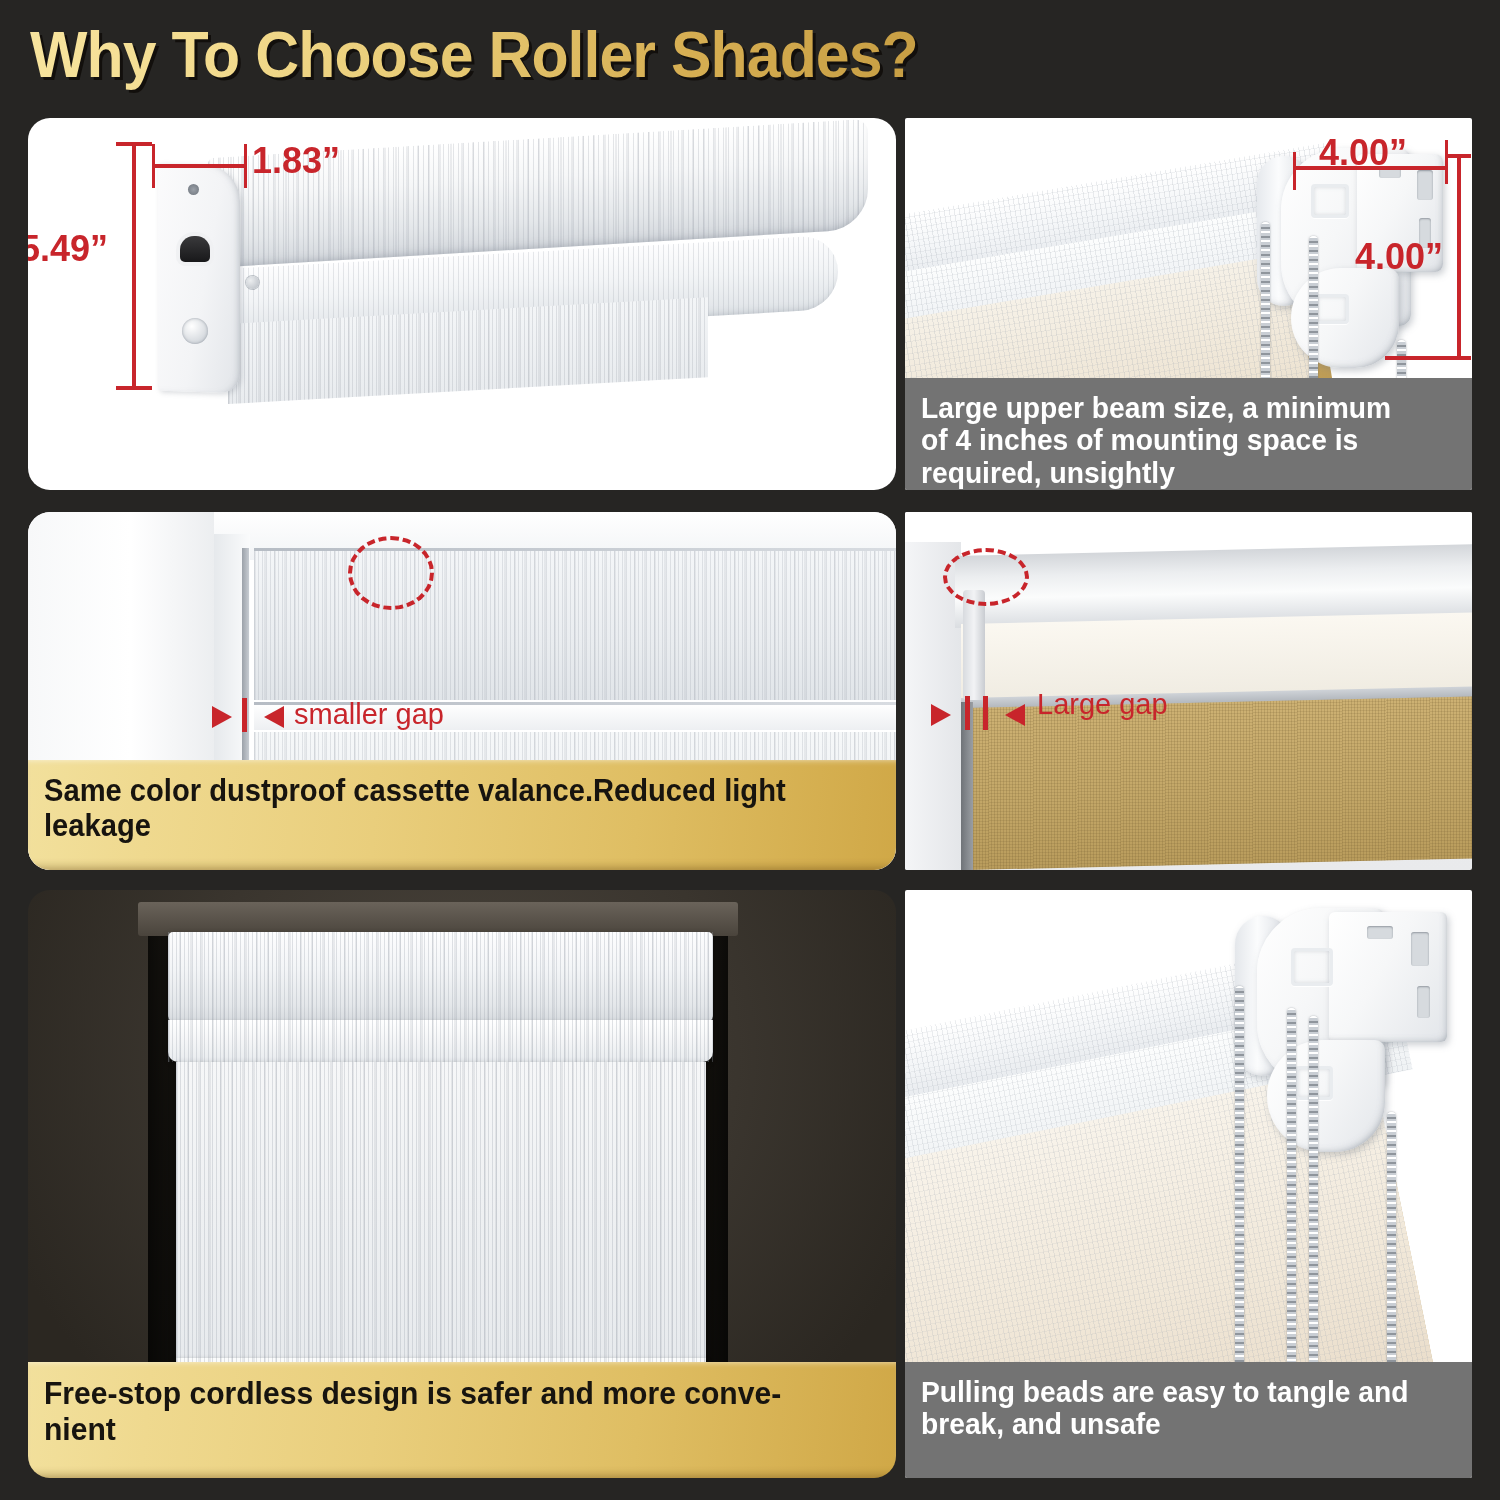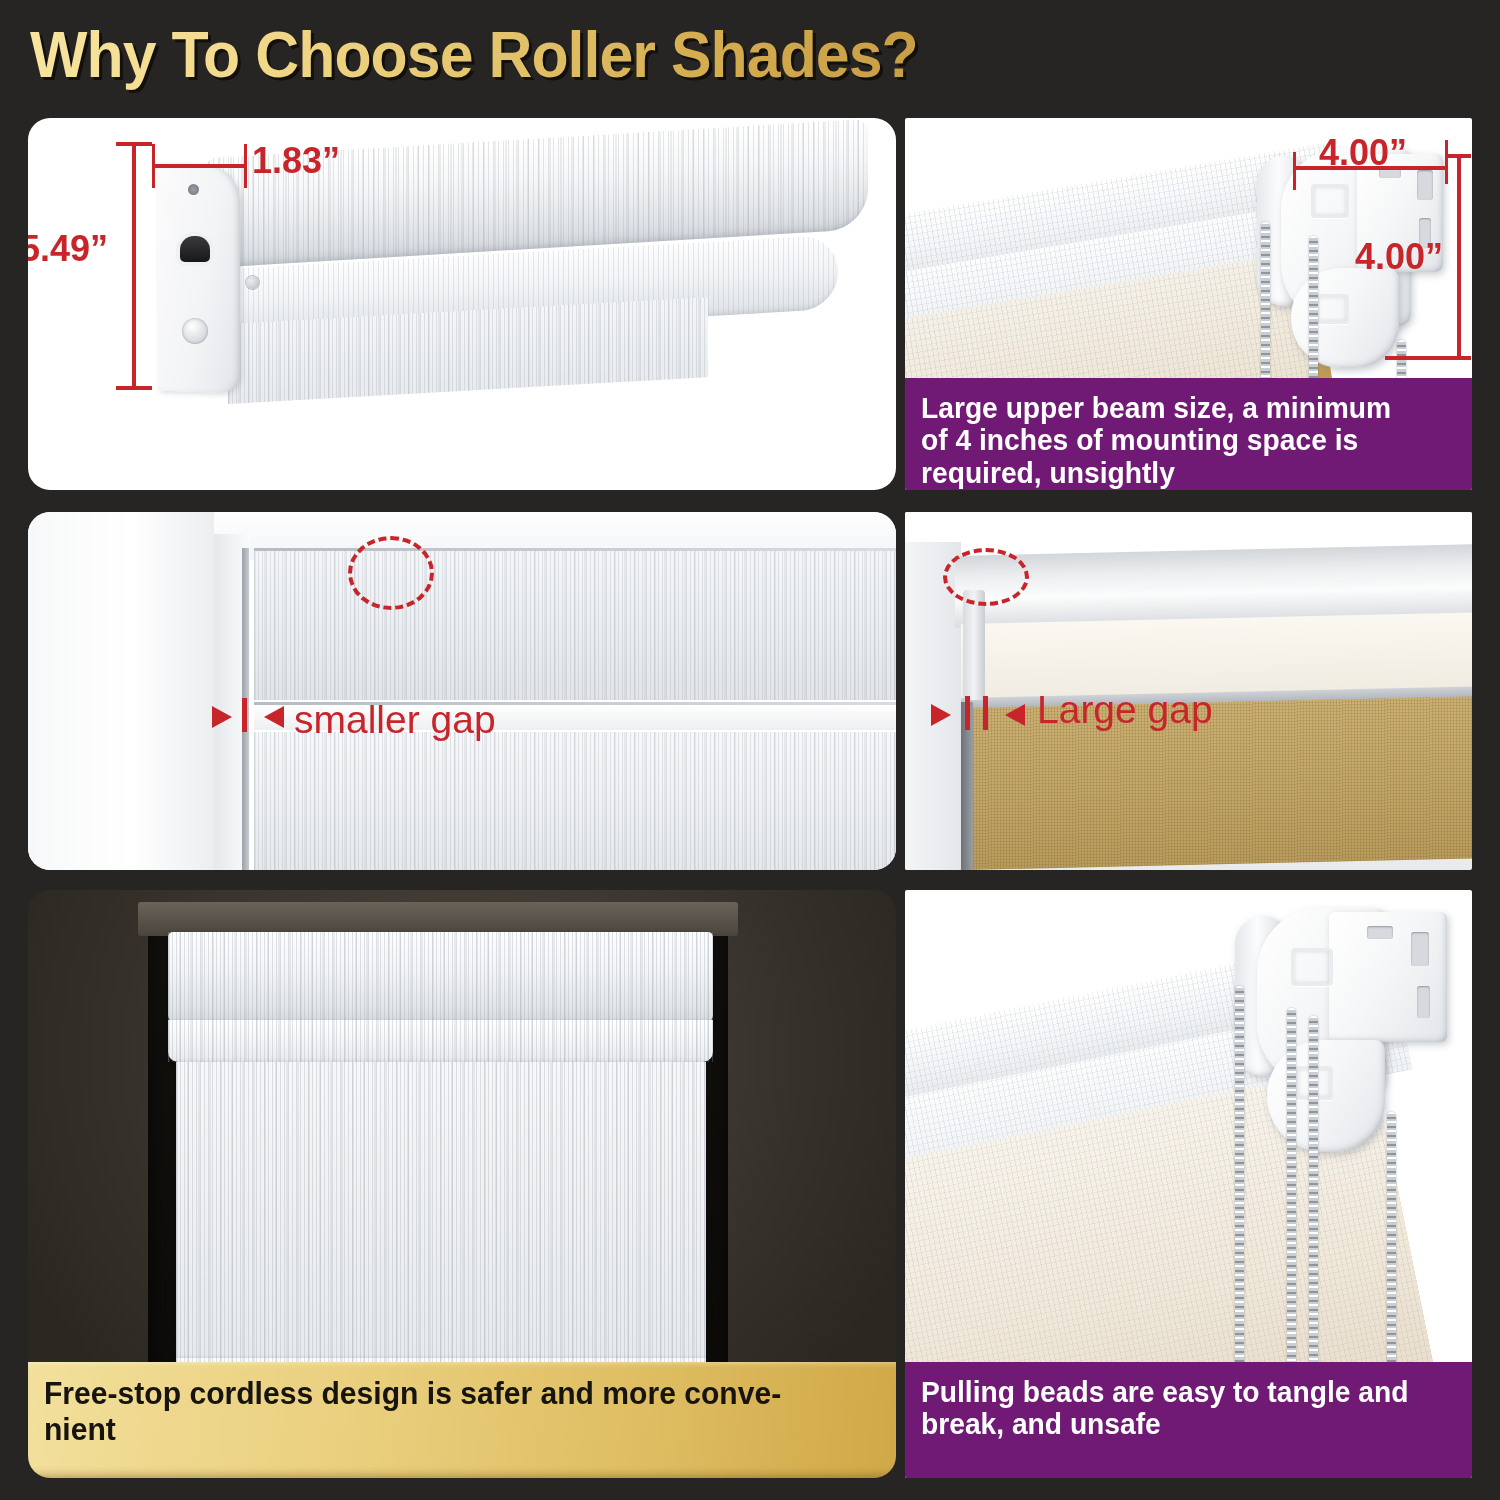--- a/index.html
+++ b/index.html
@@ -47,21 +47,21 @@
 
   .stage { position:absolute; left:0; top:0; right:0; bottom:0; }
 
   
   .cap { position:absolute; left:0; right:0; bottom:0; padding:14px 16px 10px 16px; }
   .cap-gold {
     background:linear-gradient(95deg,#F2E09C 0%,#EFD98F 14%,#E9CE7C 40%,#DFBE63 70%,#D0A847 100%);
     box-shadow:inset 0 -9px 10px -7px rgba(90,60,10,.45), inset 0 4px 7px -5px rgba(255,255,255,.85);
     color:#17140f;
   }
-  .cap-gray { background:#701a75; color:#ffffff; }
+  .cap-gray { background:#737373; color:#ffffff; }
   .cap-text {
     font-size:31px; font-weight:bold; line-height:1.12;
     font-stretch:condensed; transform:scaleX(0.94);
     transform-origin:left center; white-space:pre-line;
   }
   .cap-gray .cap-text { font-size:30px; line-height:1.08; }
   .r3 .cap-gold .cap-text { font-size:32px; }
   .h88 { height:112px; }
   .h84 { height:110px; }
   .h3  { height:116px; }
@@ -184,21 +184,21 @@
                 repeating-linear-gradient(90deg, rgba(140,146,158,.14) 0 2px, transparent 2px 10px); }
   #p3 .railline { position:absolute; left:226px; right:0; height:3px;
      background:linear-gradient(90deg,#b6bcc4,#d8dce1); }
   #p3 .gapbar { position:absolute; left:214px; top:36px; width:7px; bottom:0;
      background:linear-gradient(90deg,#9ba1a9,#c7ccd2); }
   .dashcircle { position:absolute; border:4px dashed #C8252B; border-radius:50%; }
   .arrowL, .arrowR { position:absolute; width:0; height:0; }
   .arrowR { border-top:11px solid transparent; border-bottom:11px solid transparent; border-left:20px solid #C8252B; }
   .arrowL { border-top:11px solid transparent; border-bottom:11px solid transparent; border-right:20px solid #C8252B; }
   .gapmark { position:absolute; width:5px; background:#C8252B; }
-  .gaplabel { position:absolute; color:#C8252B; font-size:39px; }
+  .gaplabel { position:absolute; color:#C8252B; font-size:29px; }
 
   
   #p4 .bg { position:absolute; inset:0; background:linear-gradient(180deg,#f2f3f5,#e9eaec); }
   #p4 .topwall { position:absolute; left:0; top:0; right:0; height:46px; background:#ffffff; }
   #p4 .frameL { position:absolute; left:0; top:30px; width:56px; bottom:0;
      background:linear-gradient(90deg,#f4f5f7,#e4e6e9); }
   #p4 .headrail { position:absolute; left:50px; top:44px; right:0; height:72px;
      background:linear-gradient(180deg,#d3d6da 0%,#eceef0 30%,#fbfcfc 60%,#dadde1 100%);
      transform:skewY(-1.3deg); transform-origin:left top; }
   #p4 .cream { position:absolute; left:56px; top:112px; right:0; height:76px;
@@ -376,20 +376,23 @@
     <div class="railline" style="top:190px;"></div>
     <div class="band3">
         <div class="tex"></div>
       </div>
     <div class="dashcircle" style="left:320px; top:24px; width:86px; height:74px;"></div>
     <div class="arrowR" style="left:184px; top:194px;"></div>
     <div class="gapmark" style="left:214px; top:186px; height:34px;"></div>
     <div class="arrowL" style="left:236px; top:194px;"></div>
     <div class="gaplabel" style="left:266px; top:186px;">smaller gap</div>
   </div>
+  <div class="cap cap-gold h84">
+    <div class="cap-text">Same color dustproof cassette valance.Reduced light leakage</div>
+  </div>
 </div>
 
 <div class="panel right r2" id="p4">
   <div class="stage">
     <div class="bg"></div>
     <div class="topwall"></div>
     <div class="frameL"></div>
     <div class="headrail"></div>
     <div class="cream"></div>
     <div class="silverlip"></div>

